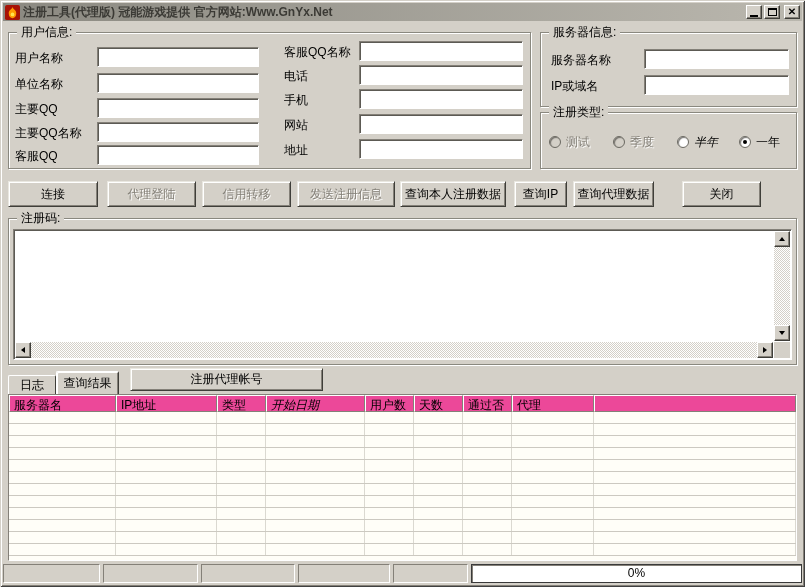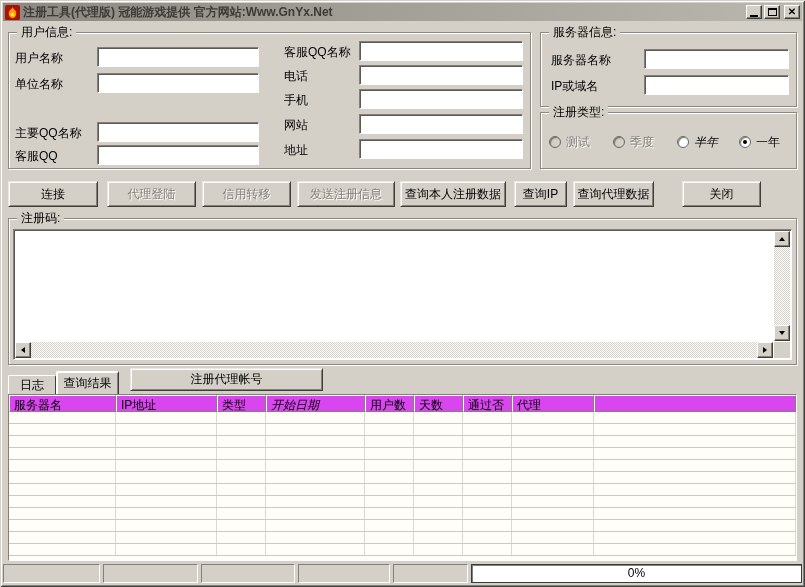--- a/index.html
+++ b/index.html
@@ -70,21 +70,21 @@
   .arr.r{border-left:4px solid #000;margin-right:-3px;}
   
   .tab{position:absolute;background:#d4d0c8;border:1px solid;
     border-color:#fff #3f3e39 #3f3e39 #fff;border-bottom:none;
     border-radius:2px 2px 0 0;text-align:center;z-index:1;}
   .tab.selected{z-index:2;box-shadow:inset 1px 1px 0 #fff, inset -1px 0 0 #848078;}
   
   .table{position:absolute;left:8px;top:394px;width:789px;height:167px;background:#fffef8;
     border:1px solid;border-color:#848078 #fff #fff #848078;overflow:hidden;}
   .thead{display:flex;height:17px;}
-  .th{background:#d946ef;border:1px solid;border-color:#fff #848078 #848078 #fff;
+  .th{background:#ec4899;border:1px solid;border-color:#fff #848078 #848078 #fff;
     padding:1px 0 0 4px;height:17px;overflow:hidden;white-space:nowrap;flex:0 0 auto;}
   .tbody{position:absolute;left:0;right:0;top:17px;bottom:0;}
   .tr{display:flex;height:12px;border-bottom:1px solid #ccc9c1;}
   .td{border-right:1px solid #dbd9d1;height:100%;flex:0 0 auto;}
   
   .statusbar{position:absolute;left:3px;right:3px;bottom:4px;height:19px;display:flex;gap:3px;}
   .spanel{background:#d4d0c8;border:1px solid;border-color:#848078 #fff #fff #848078;flex:0 0 auto;}
   .progress{flex:1;background:#fff;border:1px solid #3a3a3a;box-shadow:inset 1px 1px 0 #848078;
     text-align:center;line-height:16px;color:#000;position:relative;}
 </style>
@@ -117,20 +117,24 @@
 
   <div class="groupbox" style="left:8px;top:32px;width:523px;height:137px;">
     <span class="legend">用户信息:</span>
 
     <div class="fieldrow" style="left:6px;top:14px;width:250px;">
       <span class="lbl">用户名称</span>
       <input class="tb" style="left: 82px; top: 0px; width: 162px;" value="">
     </div>
     <div class="fieldrow" style="left:6px;top:40px;width:250px;">
       <span class="lbl">单位名称</span>
+      <input class="tb" style="left: 82px; top: 0px; width: 162px;" value="">
+    </div>
+    <div class="fieldrow" style="left:6px;top:65px;width:250px;">
+      <span class="lbl">主要QQ</span>
       <input class="tb" style="left: 82px; top: 0px; width: 162px;" value="">
     </div>
     <div class="fieldrow" style="left:6px;top:89px;width:250px;">
       <span class="lbl">主要QQ名称</span>
       <input class="tb" style="left: 82px; top: 0px; width: 162px;" value="">
     </div>
     <div class="fieldrow" style="left:6px;top:112px;width:250px;">
       <span class="lbl">客服QQ</span>
       <input class="tb" style="left: 82px; top: 0px; width: 162px;" value="">
     </div>

